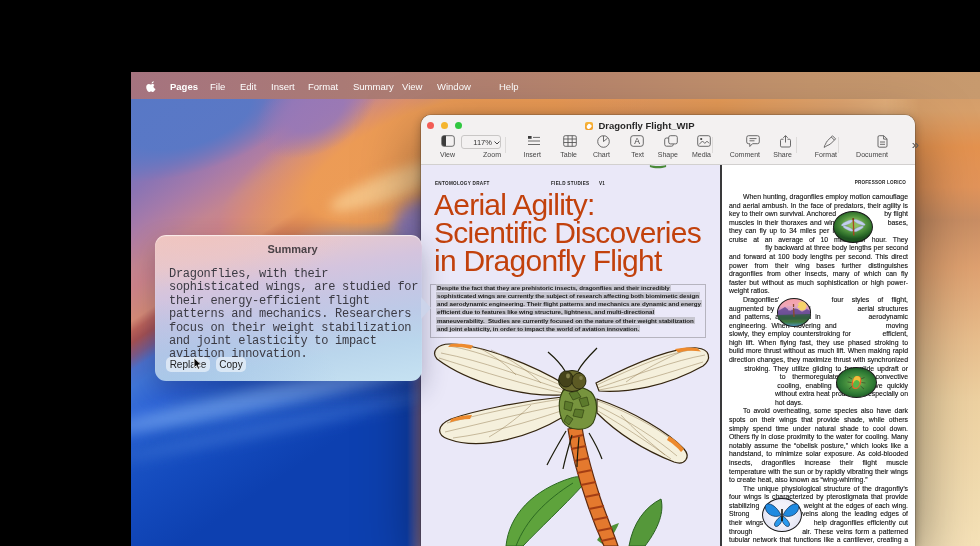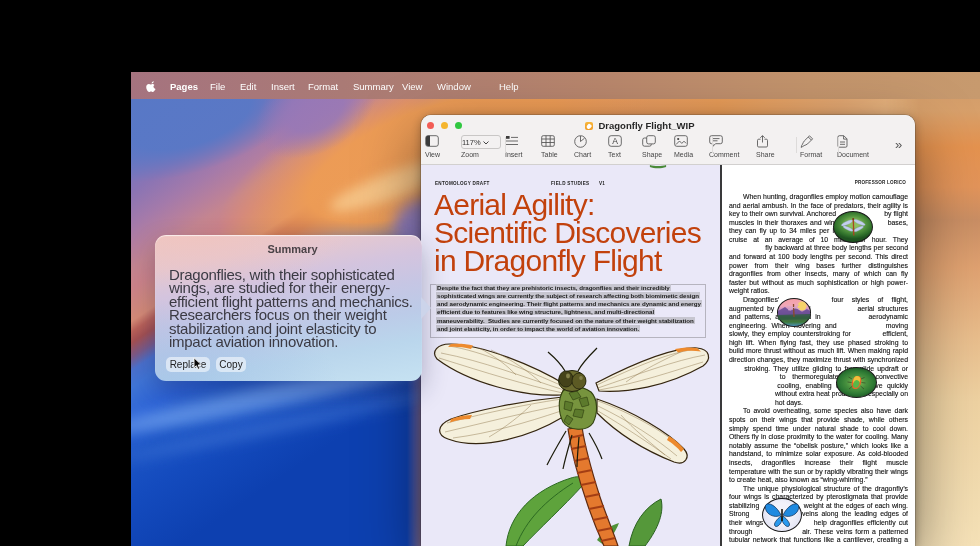--- a/index.html
+++ b/index.html
@@ -31,21 +31,21 @@
 background:linear-gradient(90deg,#a5737f 0%,#aa7a75 25%,#b8866c 55%,#c3946c 80%,#c79a6e 100%);
 color:#fff;font-size:9.5px;}
 #menubar span{position:absolute;top:9px;white-space:nowrap;}
 
 #win{position:absolute;left:290px;top:43px;width:494px;height:431px;border-radius:10px 10px 0 0;
 background:#f3f1f1;box-shadow:0 0 0 0.6px rgba(40,40,40,.35), 0 22px 60px rgba(0,0,0,.5), 0 2px 10px rgba(0,0,0,.3);}
 #chrome{position:absolute;left:0;top:0;width:494px;height:49px;border-radius:10px 10px 0 0;
 background:#f3f1f1;border-bottom:1px solid #d2d0cf;}
 .tl{position:absolute;top:7px;width:7px;height:7px;border-radius:50%;}
 #title{position:absolute;top:5px;left:0;width:438px;text-align:center;font-size:9.5px;font-weight:bold;color:#272727;}
-.titem{position:absolute;text-align:left;color:#454545;font-size:7px;}
+.titem{position:absolute;text-align:right;color:#454545;font-size:7px;}
 .titem .ic{display:block;height:14px;margin-bottom:2px;}
 .tsep{position:absolute;top:22px;height:16px;width:1px;background:#dddbda;}
 
 #doc{position:absolute;left:0;top:50px;width:494px;height:381px;overflow:hidden;background:#fff;}
 #pageL{position:absolute;left:0;top:0;width:299px;height:381px;background:#eae8f8;overflow:hidden;}
 #pgap{position:absolute;left:299px;top:0;width:2px;height:381px;background:#39393b;}
 #pageR{position:absolute;left:301px;top:0;width:193px;height:381px;background:#fff;overflow:hidden;}
 
 .tinyhdr{position:absolute;font-size:4.6px;font-weight:bold;letter-spacing:.3px;color:#222;}
 #ltitle{position:absolute;left:13px;top:26px;font-family:Liberation Sans, sans-serif;font-size:30px;line-height:28px;color:#c2410c;letter-spacing:-.75px;}
@@ -59,21 +59,21 @@
 #rtext i.g{display:inline-block;height:1px;}
 .oval{position:absolute;border-radius:50%;border:1px solid #1a1a1a;}
 
 #popup{position:absolute;left:24px;top:163px;width:267px;height:146px;border-radius:11px;
 background:
 radial-gradient(ellipse 210px 80px at 15% -4%, rgba(244,193,186,.6), rgba(244,193,186,0) 75%),
 radial-gradient(ellipse 230px 130px at 8% 108%, rgba(148,184,228,.5), rgba(148,184,228,0) 72%),
 linear-gradient(170deg,#eccac6 0%,#e5c8d0 18%,#d4c4de 33%,#c6c6e4 48%,#bccbe8 63%,#bad6ec 78%,#c6e2f2 100%);
 box-shadow:0 10px 26px rgba(30,35,80,.32), inset 0 1px 1px rgba(255,255,255,.7);}
 #popup h3{margin:0;text-align:center;font-size:11px;color:#4a4247;padding-top:8px;font-weight:bold;padding-left:8px;}
-#popup .body{position:absolute;left:14px;top:33px;width:252px;font-size:15px;letter-spacing:-.28px;line-height:13.4px;color:#3b3a43;}
+#popup .body{position:absolute;left:14px;top:33px;width:252px;font-size:12px;letter-spacing:-.28px;line-height:13.4px;color:#3b3a43;font-family:Liberation Mono, monospace;}
 .pbtn{position:absolute;top:122px;height:15px;border-radius:5px;background:rgba(255,255,255,.55);color:#222;font-size:10px;line-height:15px;text-align:center;}
 #ptail{position:absolute;left:266px;top:62px;width:0;height:0;border-top:11px solid transparent;border-bottom:11px solid transparent;border-left:10px solid #ccd4ea;}
 </style>
 </head>
 <body>
 <div id="desktop">
   <div id="wallL"></div>
   <div id="bpatch"></div>
   <div id="oblob"></div>
   <div id="pwedge"></div>

